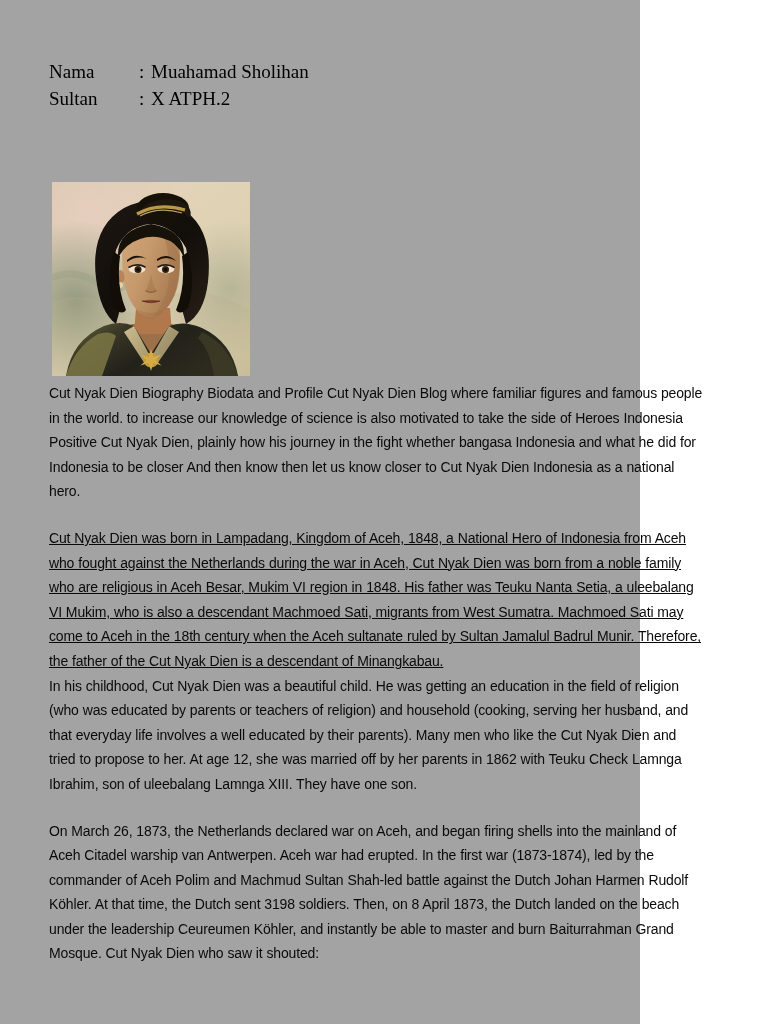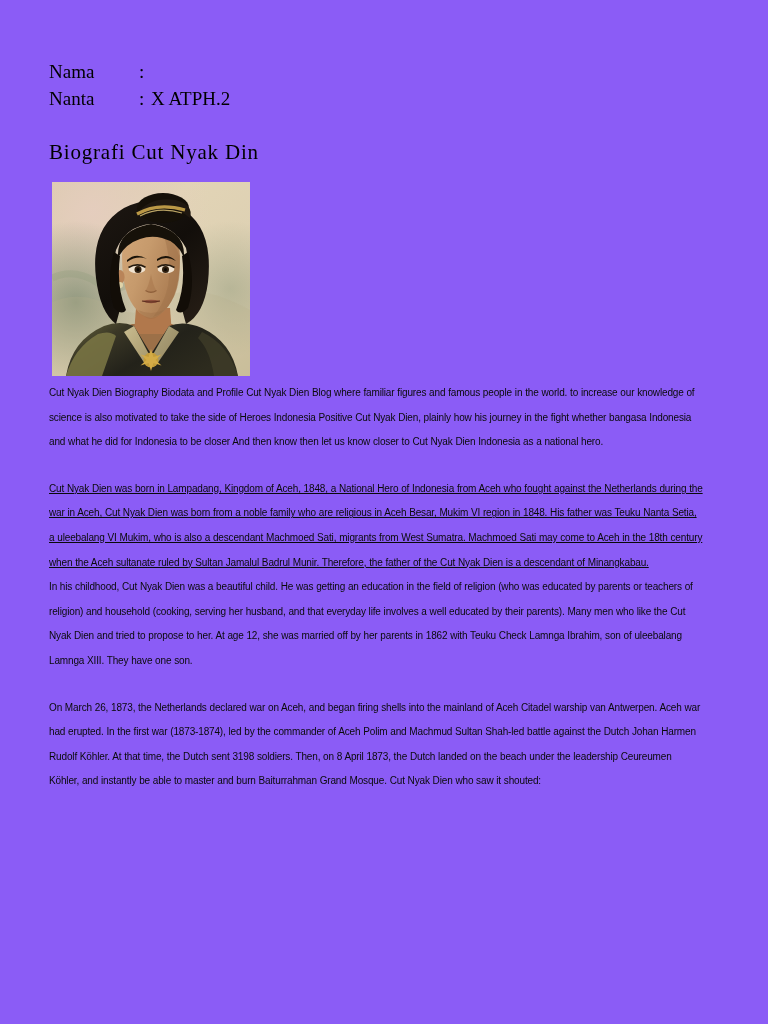--- a/index.html
+++ b/index.html
@@ -12,23 +12,23 @@
     height: 1024px;
     position: relative;
     overflow: hidden;
     font-family: "Liberation Sans", sans-serif;
     color: #000000;
   }
 
   .page {
     position: absolute;
     left: 0; top: 0;
-    width: 768px;
+    width: 640px;
     height: 1024px;
-    background: #8b5cf6;
+    background: #a3a3a3;
   }
 
   
   .meta {
     position: absolute;
     left: 49px;
     top: 58px;
     font-family: "Liberation Serif", serif;
     font-size: 19px;
     line-height: 27px;
@@ -81,21 +81,21 @@
 
   
   .body-text {
     position: absolute;
     left: 49px;
     top: 381px;
     width: 670px;
   }
   .para {
     font-family: "Liberation Sans", sans-serif;
-    font-size: 10px;
+    font-size: 14px;
     line-height: 24.6px;
     color: #0a0a0a;
     margin: 0 16px 22px 0;
     text-align: left;
     letter-spacing: -0.15px;
     word-spacing: 0.2px;
   }
   .para:last-child {
     margin-bottom: 0;
   }
@@ -106,29 +106,29 @@
 </style>
 </head>
 <body>
 
 <div class="page">
 
   <div class="meta">
     <div class="meta-row">
       <span class="meta-label">Nama</span>
       <span class="meta-sep">:</span>
+      <span class="meta-value">Muahamad Sholihan</span>
     </div>
     <div class="meta-row">
-      <span class="meta-label">Nanta</span>
+      <span class="meta-label">Sultan</span>
       <span class="meta-sep">:</span>
       <span class="meta-value">X ATPH.2</span>
     </div>
   </div>
 
-  <div class="doc-title">Biografi Cut Nyak Din</div>
 
   <div class="portrait">
     <svg viewBox="0 0 198 194" xmlns="http://www.w3.org/2000/svg">
       <defs>
         <linearGradient id="bgGrad" x1="0" y1="0" x2="1" y2="1">
           <stop offset="0%" stop-color="#d7c9a8"></stop>
           <stop offset="35%" stop-color="#e2d4b6"></stop>
           <stop offset="70%" stop-color="#ddd0b2"></stop>
           <stop offset="100%" stop-color="#cfc29e"></stop>
         </linearGradient>

